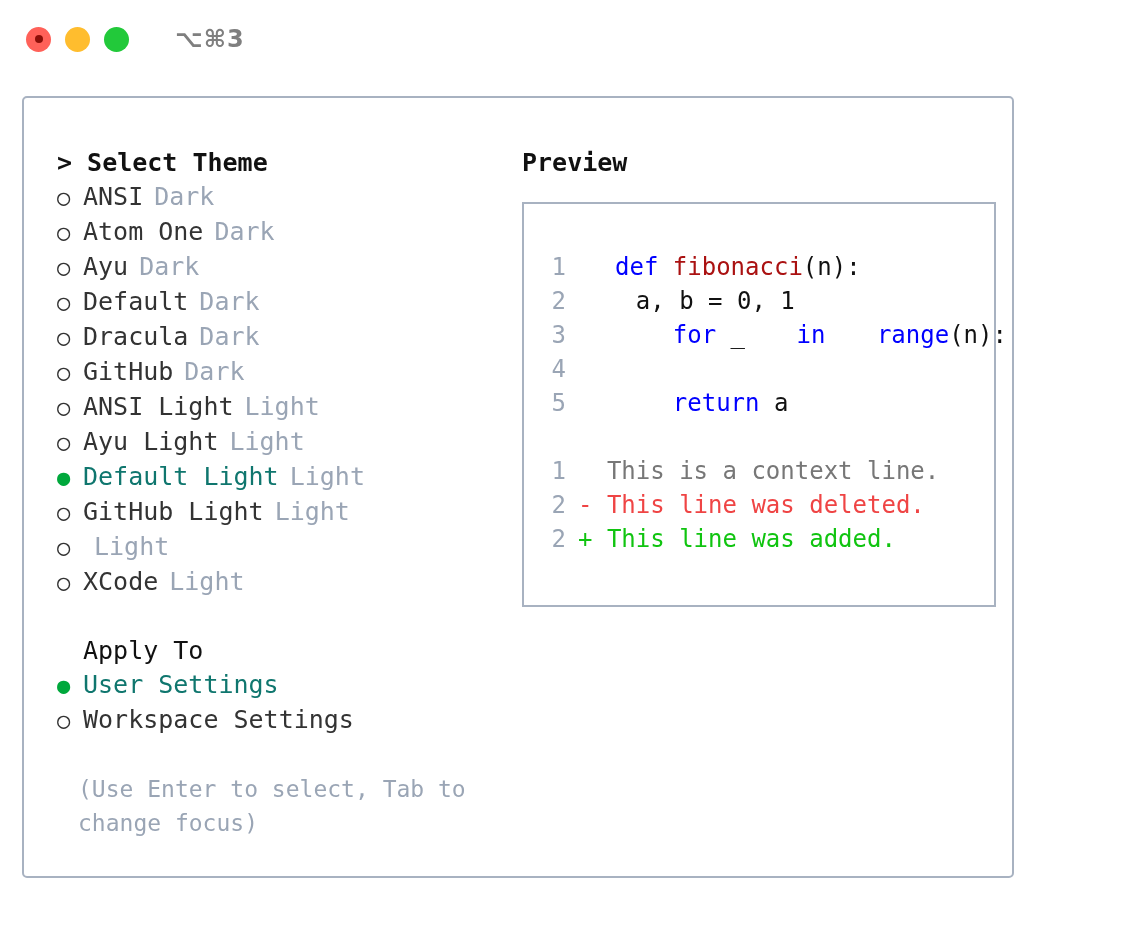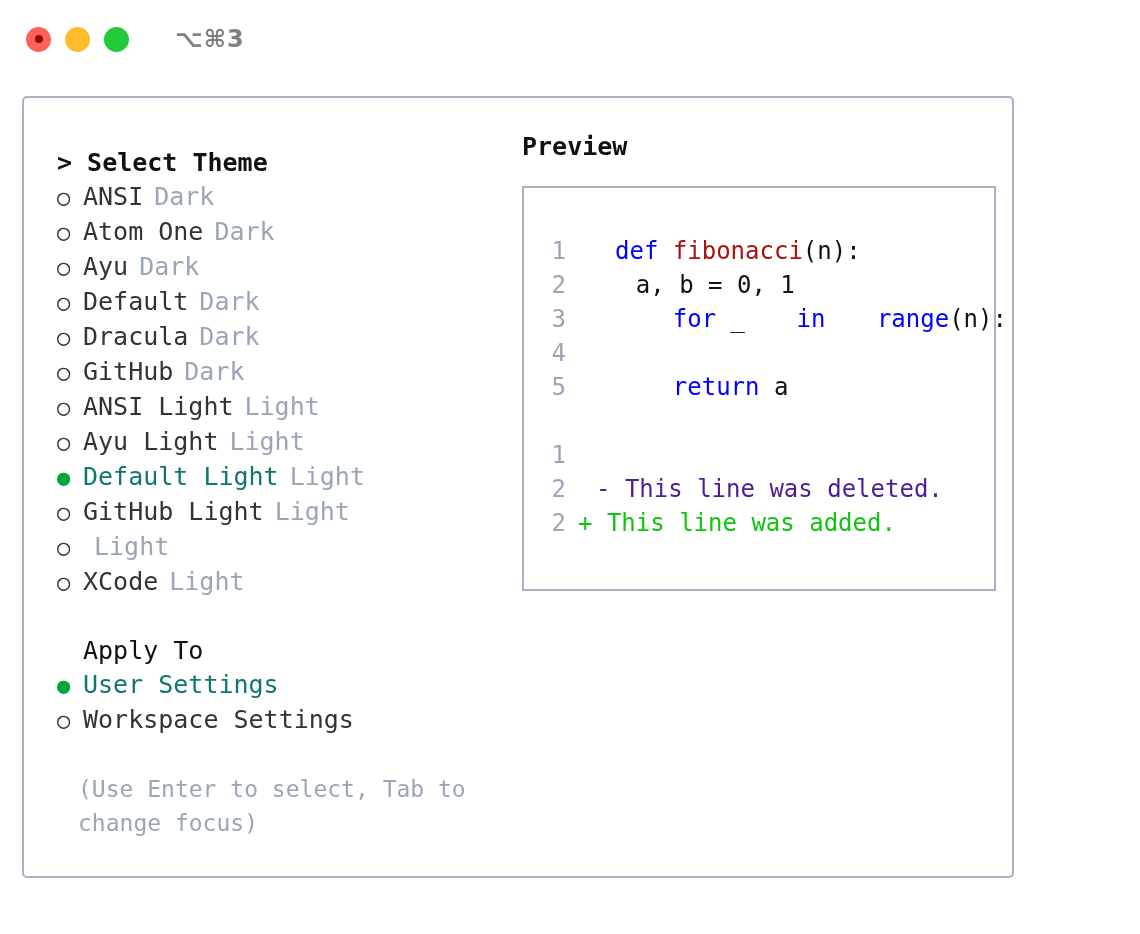--- a/index.html
+++ b/index.html
@@ -142,21 +142,21 @@
     font-size: 23px;
     line-height: 34px;
     color: #9aa5b5;
     width: 400px;
     white-space: normal;
     margin-left: 21px;
   }
 
   
   .right-col {
-    padding-top: 32px;
+    padding-top: 48px;
     padding-left: 11px;
     box-sizing: border-box;
   }
   .preview-heading {
     font-size: 25px;
     font-weight: bold;
     color: #111111;
     line-height: 34px;
     margin-bottom: 22px;
   }
@@ -184,21 +184,21 @@
     margin-right: 12px;
   }
   .code-text { color: #111111; white-space: pre; }
   .tok-kw   { color: #0000ff; margin-left: 37px; }
   .tok-fn   { color: #aa1111; margin-top: 37px; }
   .tok-plain{ color: #111111; }
 
   .blank-line { height: 34px; }
 
   .diff-ctx  { color: #777777; }
-  .diff-del  { color: #4c1d95; margin-left: 18px; }
+  .diff-del  { color: #ef4444; }
   .diff-add  { color: #10c410; }
 </style>
 </head>
 <body>
 
 <div class="window">
 
   <div class="titlebar">
     <div class="dots">
       <span class="dot dot-red"></span>
@@ -247,21 +247,21 @@
         <div class="preview-box">
           <div id="code-block">
               <div class="code-line"><span class="lineno">1</span><span class="code-text"><span class="tok-kw">def </span><span class="tok-fn">fibonacci</span><span class="tok-plain">(n):</span></span></div>
               <div class="code-line"><span class="lineno">2</span><span class="code-text"><span class="tok-plain">    a, b = 0, 1</span></span></div>
               <div class="code-line"><span class="lineno">3</span><span class="code-text"><span class="tok-plain">    </span><span class="tok-kw">for</span><span class="tok-plain"> _ </span><span class="tok-kw">in</span><span class="tok-plain"> </span><span class="tok-kw">range</span><span class="tok-plain">(n):</span></span></div>
               <div class="code-line"><span class="lineno">4</span></div>
               <div class="code-line"><span class="lineno">5</span><span class="code-text"><span class="tok-plain">    </span><span class="tok-kw">return</span><span class="tok-plain"> a</span></span></div>
             </div>
           <div class="blank-line"></div>
           <div id="diff-block">
-              <div class="code-line"><span class="lineno">1</span><span class="diff-ctx"><span>  </span></span></div>
+              <div class="code-line"><span class="lineno">1</span><span class="diff-ctx"><span>  </span><span>This is a context line.</span></span></div>
               <div class="code-line"><span class="lineno">2</span><span class="diff-del"><span>- </span><span>This line was deleted.</span></span></div>
               <div class="code-line"><span class="lineno">2</span><span class="diff-add"><span>+ </span><span>This line was added.</span></span></div>
             </div>
         </div>
       </div>
 
     </div>
   </div>
 </div>
 

